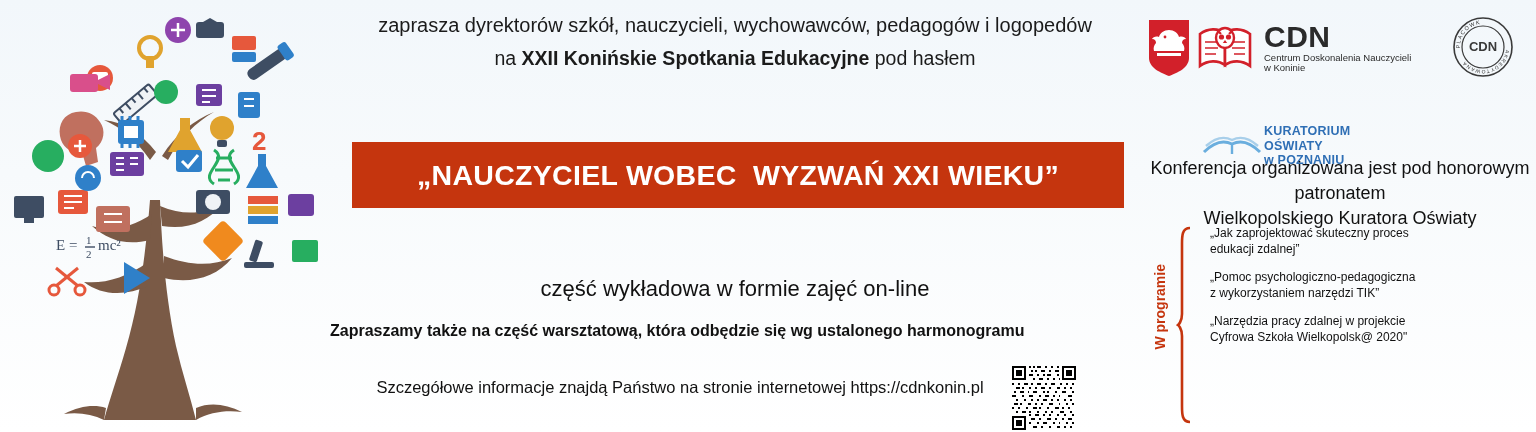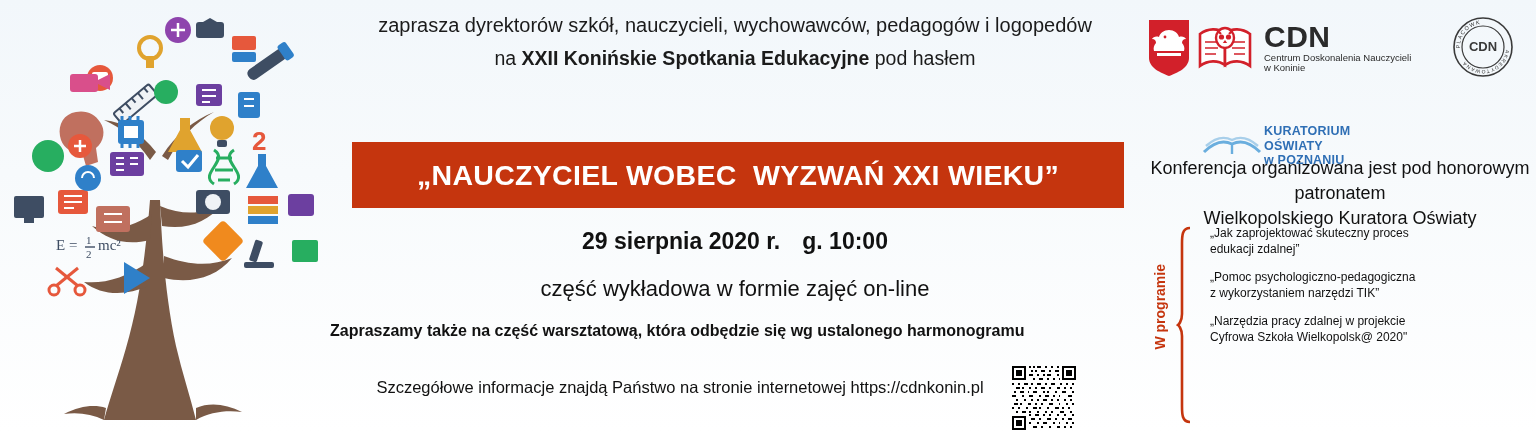--- a/index.html
+++ b/index.html
@@ -208,23 +208,20 @@
 
   <div class="center">
     <div class="c-line2">zaprasza dyrektorów szkół, nauczycieli, wychowawców, pedagogów i logopedów</div>
     <div class="c-line3"><span>na </span><b>XXII Konińskie Spotkania Edukacyjne</b><span> pod hasłem</span></div>
   </div>
 
   <div class="title-bar">
     <span class="title-txt">„NAUCZYCIEL WOBEC  WYZWAŃ XXI WIEKU”</span>
   </div>
 
-  <div class="date-line">
-    <span>29 sierpnia 2020 r.</span><span class="gap"></span><span>g. 10:00</span>
-  </div>
 
   <div class="subtitle-line">część wykładowa w formie zajęć on-line</div>
 
   <div class="para1">
     <div>Zapraszamy także na część warsztatową, która odbędzie się wg ustalonego harmonogramu</div>
   </div>
 
   <div class="para2">Szczegółowe informacje znajdą Państwo na stronie internetowej https://cdnkonin.pl</div>
 
   <div class="qr">

